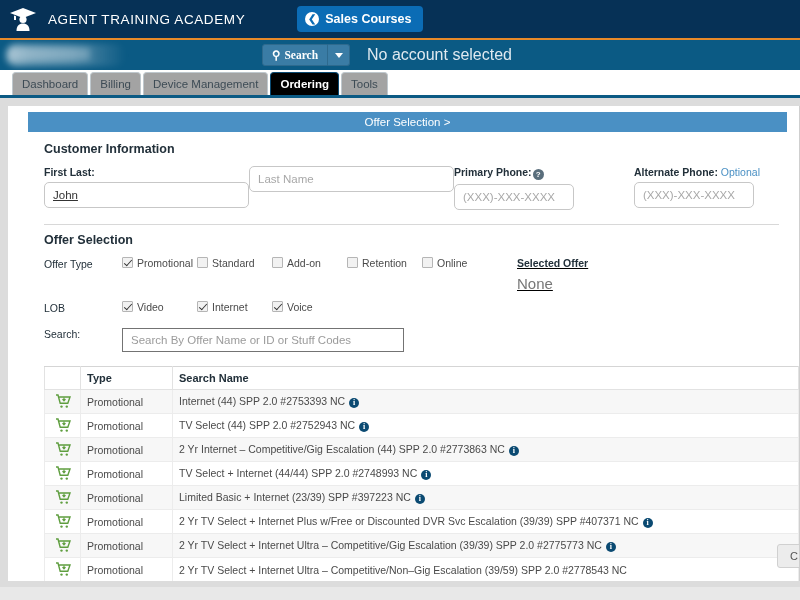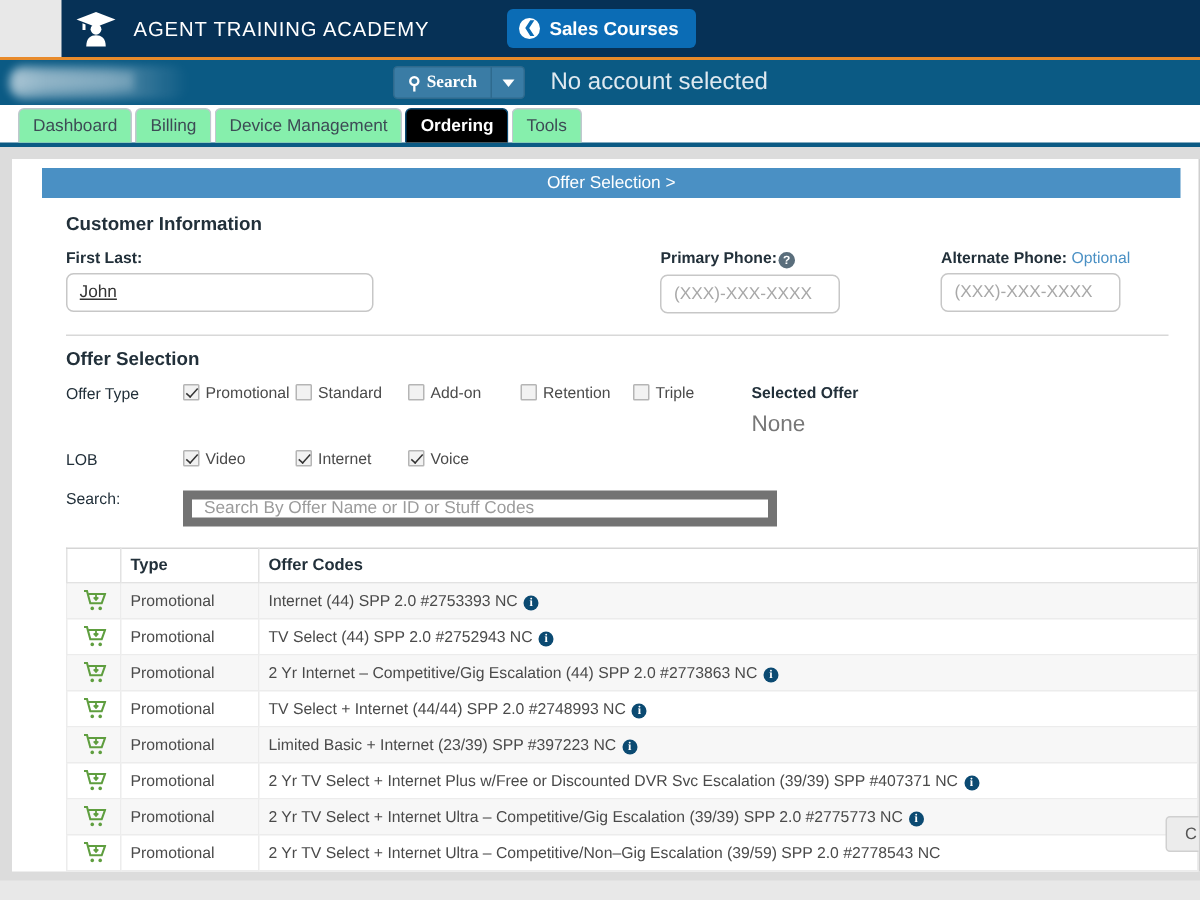--- a/index.html
+++ b/index.html
@@ -11,21 +11,20 @@
   }
 
   
   .brandbar {
     position: relative;
     height: 38px;
     background: #063156;
     display: flex;
     align-items: center;
     padding-left: 8px;
-    margin-left: 41px;
   }
   .cap-icon { width: 30px; height: 26px; flex: none; }
   .brand-title {
     color: #ffffff;
     font-size: 13.5px;
     letter-spacing: .6px;
     margin-left: 10px;
     white-space: nowrap;
   }
   .sales-btn {
@@ -127,21 +126,21 @@
     background: #ffffff;
     height: 28px;
     padding-left: 12px;
     display: flex;
     align-items: flex-end;
     border-bottom: 3px solid #0b5a84;
   }
   .tab {
     font-size: 11.5px;
     color: #3d4b55;
-    background: #86efac;
+    background: #a3a3a3;
     border: 1px solid #bfc8ce;
     border-bottom: none;
     border-radius: 4px 4px 0 0;
     padding: 4px 9px 4px;
     margin-right: 2px;
     cursor: pointer;
     line-height: 14px;
     font-family: "Liberation Sans", sans-serif;
   }
   .tab.active {
@@ -252,31 +251,32 @@
   .cb.on::after {
     content: "";
     position: absolute;
     left: 3px; top: 0px;
     width: 3px; height: 7px;
     border: solid #333;
     border-width: 0 1.6px 1.6px 0;
     transform: rotate(42deg);
   }
   .sel-offer {
-    margin-left: 4px;
+    margin-left: 20px;
     font-size: 10.5px;
+    text-decoration: underline;
   }
   .sel-offer .t { font-weight: bold; color: #22303a; }
   .sel-offer .v { color: #777; margin-top: 6px; font-size: 15px; }
 
   .searchrow { display: flex; margin-top: 14px; }
   .searchrow .optlbl { padding-top: 0; }
   input.searchbox {
-    width: 396px;
-    border: 6px solid #737373;
+    width: 282px;
+    border: 1px solid #737373;
     height: 24px;
     padding: 0 8px;
     font-size: 11.5px;
     outline: none;
     font-family: "Liberation Sans", sans-serif;
   }
   input.searchbox::placeholder { color: #9b9b9b; }
 
   
   table.offers {
@@ -387,20 +387,21 @@
 
     <div class="inner">
       <h3 class="sec">Customer Information</h3>
 
       <div class="fields">
         <div class="fld" style="width:220px">
           <label class="fld-lbl">First Last:</label>
           <input class="txt" style="width: 205px; text-decoration: underline;" value="John">
         </div>
         <div class="fld" style="width:223px">
+          <input class="txt" style="width: 205px;" placeholder="Last Name">
         </div>
         <div class="fld" style="width:218px">
           <label class="fld-lbl"><span>Primary Phone:</span><span class="help-dot">?</span></label>
           <input class="txt" style="width: 120px;" placeholder="(XXX)-XXX-XXXX">
         </div>
         <div class="fld" style="width:200px">
           <label class="fld-lbl"><span>Alternate Phone:</span> <span class="fld-opt">Optional</span></label>
           <input class="txt" style="width: 120px;" placeholder="(XXX)-XXX-XXXX">
         </div>
       </div>
@@ -424,21 +425,21 @@
         <label class="opt">
           <span class="cb"></span>
           <span>Add-on</span>
         </label>
         <label class="opt">
           <span class="cb"></span>
           <span>Retention</span>
         </label>
         <label class="opt">
           <span class="cb"></span>
-          <span>Triple</span>
+          <span>Online</span>
         </label>
         <div class="sel-offer">
           <div class="t">Selected Offer</div>
           <div class="v">None</div>
         </div>
       </div>
 
 
       <div class="optrow">
         <div class="optlbl">LOB</div>
@@ -460,21 +461,21 @@
         <div class="optlbl">Search:</div>
         <input class="searchbox" placeholder="Search By Offer Name or ID or Stuff Codes" style="">
       </div>
     </div>
 
     <table class="offers">
       <thead>
         <tr>
           <th class="col-cart"></th>
           <th class="col-type">Type</th>
-          <th>Offer Codes</th>
+          <th>Search Name</th>
         </tr>
       </thead>
       <tbody>
         <tr>
           <td class="cart-cell">
             <svg class="cart-ico" viewBox="0 0 16 15">
                 <path d="M1 1h2l2.2 8.2h7.6L15 3H4.2" fill="none" stroke="#5f9e3f" stroke-width="1.4"></path>
                 <circle cx="6.5" cy="12.6" r="1.2" fill="#5f9e3f"></circle>
                 <circle cx="11.8" cy="12.6" r="1.2" fill="#5f9e3f"></circle>
                 <path d="M9 3.4v3.4M7.5 5.2L9 6.9l1.5-1.7" fill="none" stroke="#5f9e3f" stroke-width="1.2"></path>

